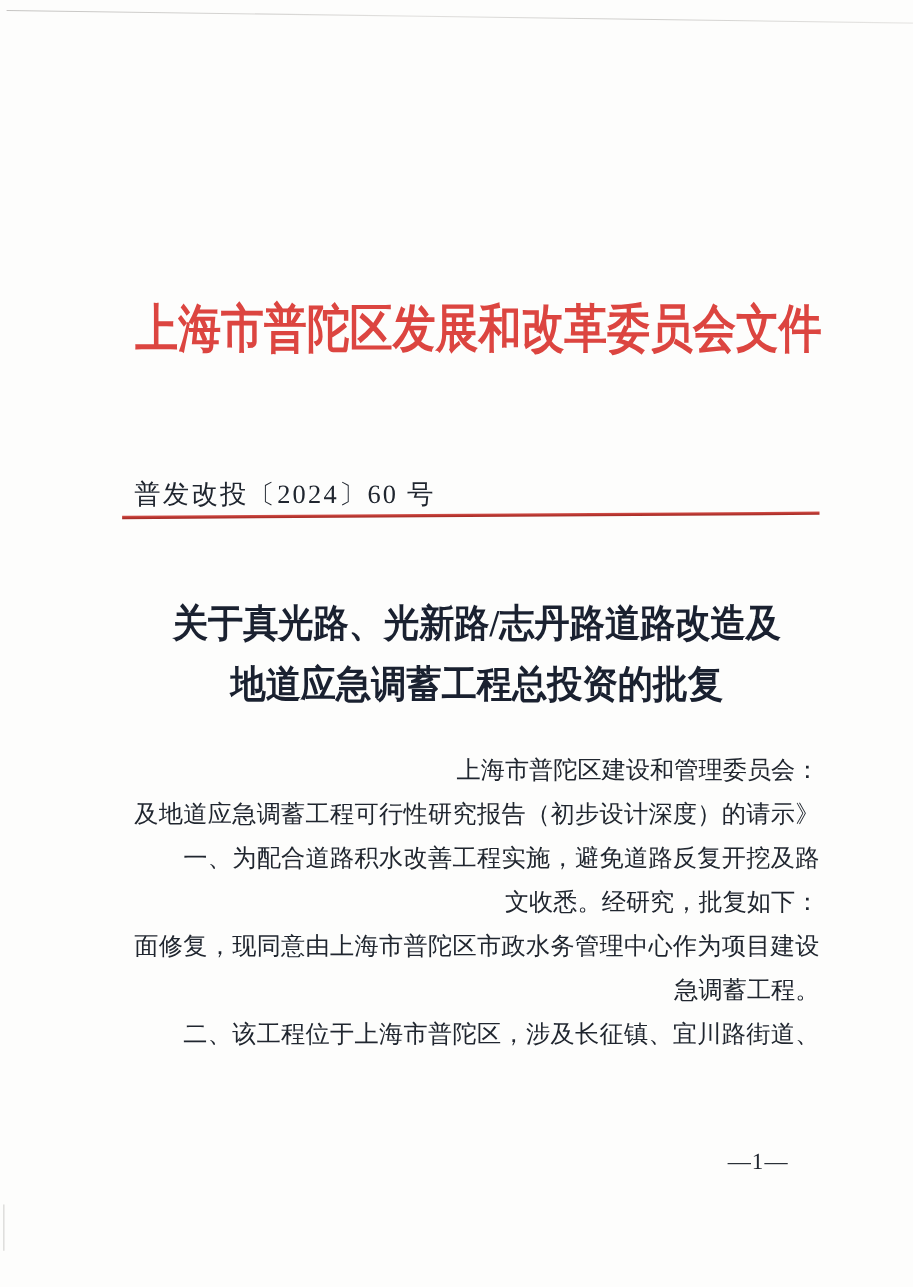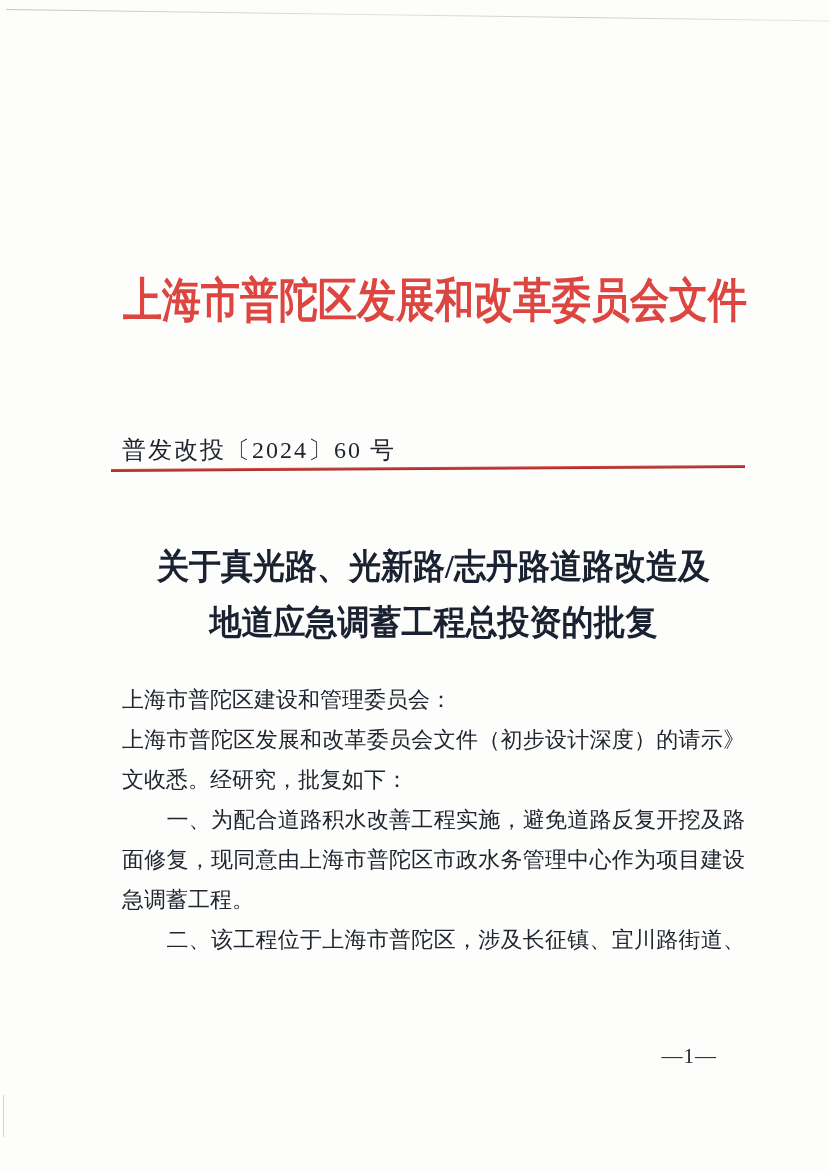--- a/index.html
+++ b/index.html
@@ -83,21 +83,21 @@
     transform-origin: center 50%;
   }
 
   .doc-body {
     position: absolute;
     top: 680px; left: 122px; width: 623px;
     font-size: 22px;
     line-height: 40px;
     color: var(--body-ink);
   }
-  .doc-body .line { height: 40px; white-space: nowrap; }
+  .doc-body .line { height: 40px; white-space: nowrap; text-align: right; }
   .doc-body .line.justify {
     white-space: normal;
     text-align: justify;
     text-align-last: justify;
   }
 
   .page-number {
     position: absolute;
     top: 1044px; left: 122px; width: 595px;
     text-align: right;
@@ -121,24 +121,24 @@
   <div class="red-divider"></div>
 
   <div class="doc-title">
     <div>关于真光路、光新路/志丹路道路改造及</div>
     <div>地道应急调蓄工程总投资的批复</div>
   </div>
 
   <div class="doc-body">
     <div class="line">上海市普陀区建设和管理委员会：</div>
 
-    <div class="line justify">上海市普陀区发展和改革委员会文件（初步设计深度）的请示》</div>
+    <div class="line justify">及地道应急调蓄工程可行性研究报告（初步设计深度）的请示》</div>
+    <div class="line justify">　　一、为配合道路积水改善工程实施，避免道路反复开挖及路</div>
+
     <div class="line">文收悉。经研究，批复如下：</div>
-
-    <div class="line justify">　　一、为配合道路积水改善工程实施，避免道路反复开挖及路</div>
     <div class="line justify">面修复，现同意由上海市普陀区市政水务管理中心作为项目建设</div>
     <div class="line">急调蓄工程。</div>
 
     <div class="line justify">　　二、该工程位于上海市普陀区，涉及长征镇、宜川路街道、</div>
   </div>
 
   <div class="page-number">—1—</div>
 
 </div>
 

